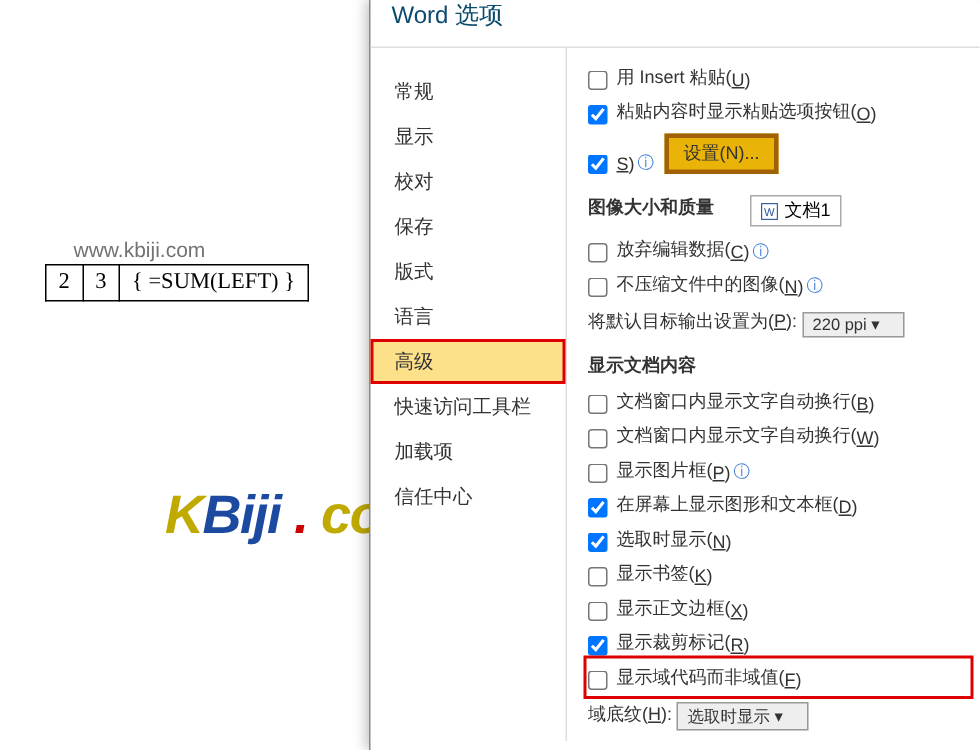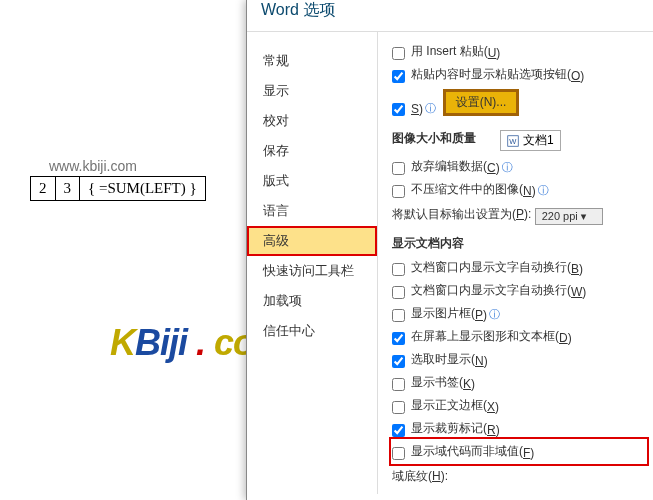--- a/index.html
+++ b/index.html
@@ -309,20 +309,21 @@
         </div>
       <div class="opt-row hl-group">
           <input type="checkbox" style="">
           <span>显示域代码而非域值(</span>
           <span class="ul">F</span>
           <span>)</span>
         </div>
 
       <div class="opt-row">
         <span class="label-left"><span>域底纹(</span><span class="ul">H</span><span>):</span></span>&nbsp;
+        <span class="inline-select"><span>选取时显示</span> ▾</span>
       </div>
       <div class="opt-row">
           <input type="checkbox" style="">
           <span>在草稿和大纲视图中(</span>
         </div>
 
     </div>
   </div>
 </div>
 

